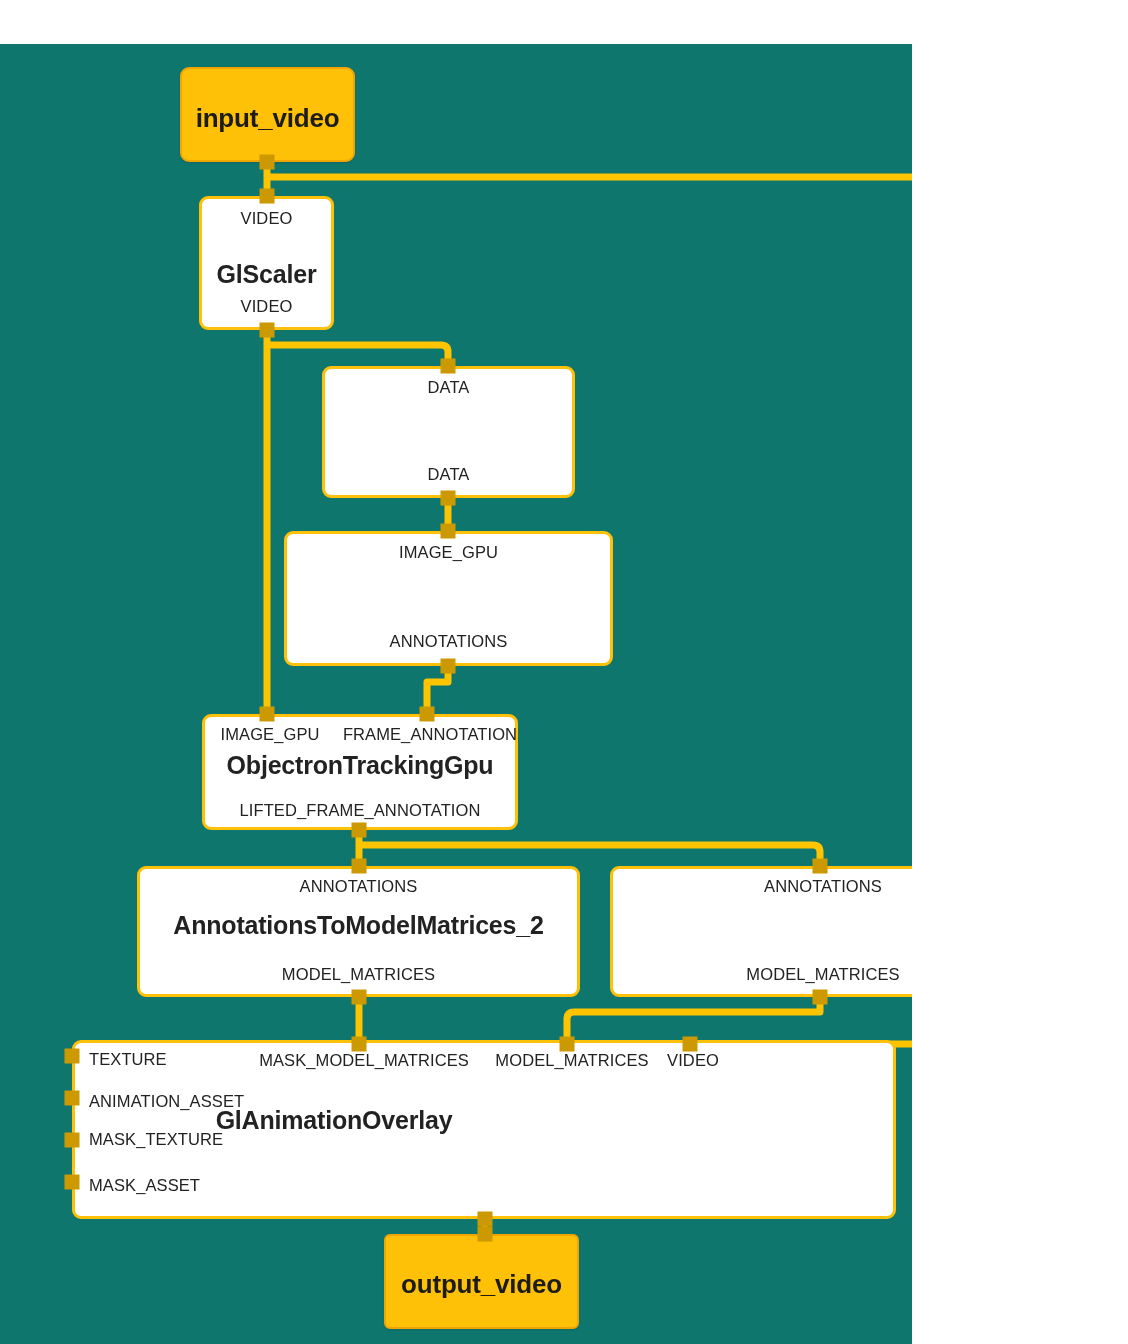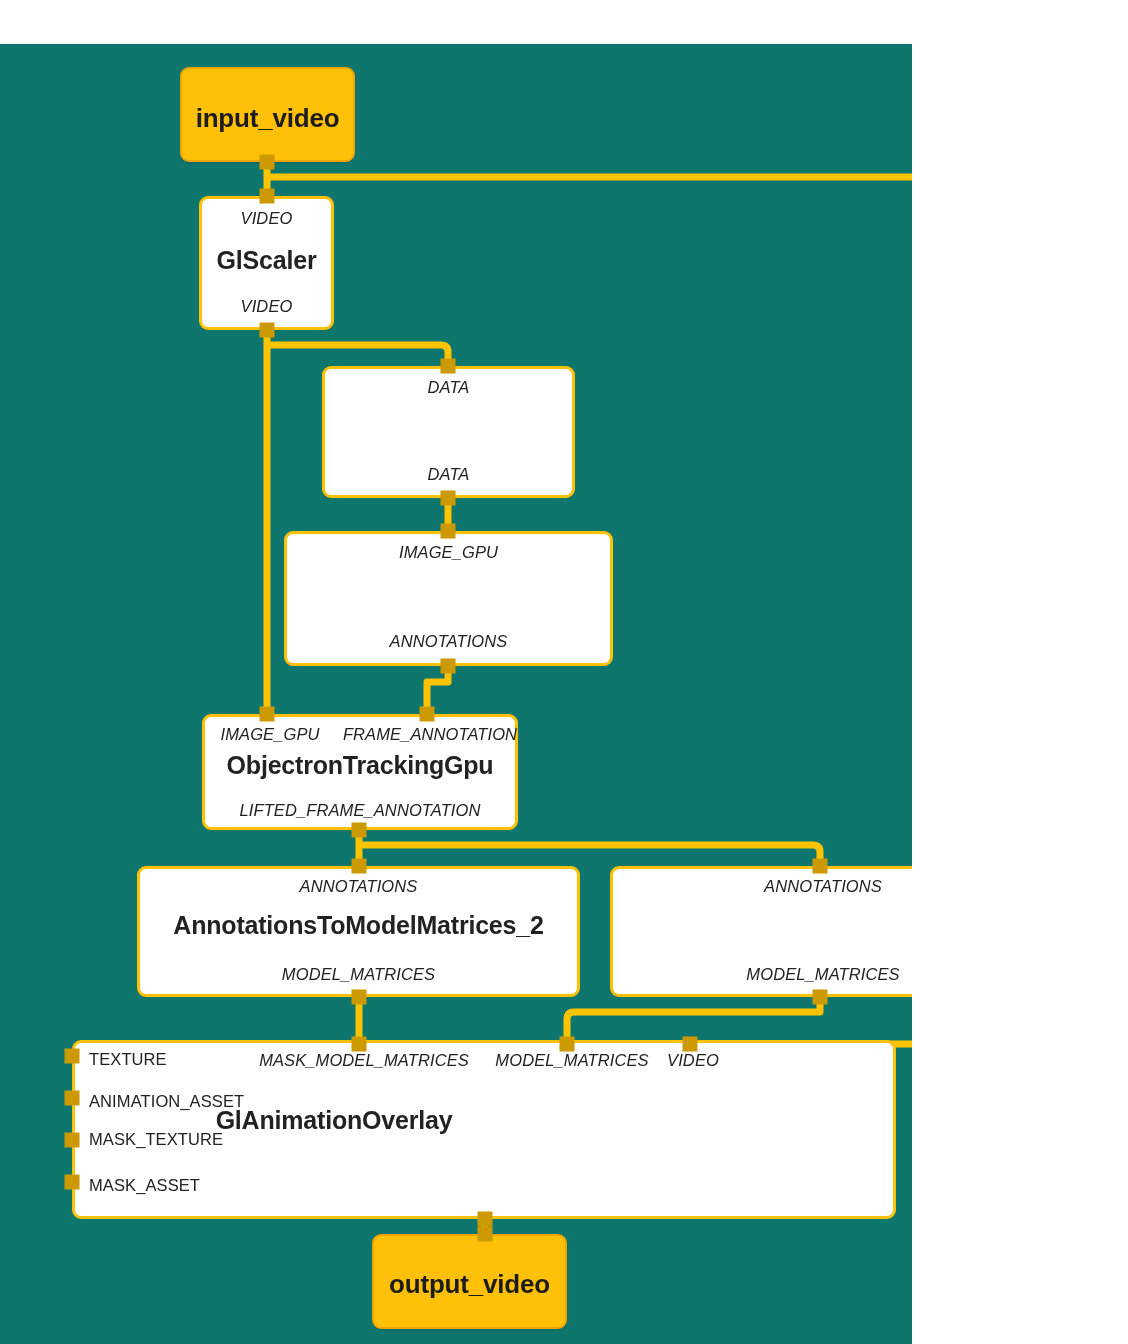--- a/index.html
+++ b/index.html
@@ -73,21 +73,20 @@
   
   .port-label {
     position: absolute;
     font-size: 16.5px;
     color: #222222;
     white-space: nowrap;
     letter-spacing: 0.1px;
   }
   .port-label.center {
     transform: translateX(-50%);
-    font-style: italic;
   }
   .port-label.left-side {
     transform: translateY(-50%);
   }
 
   
   .port {
     position: absolute;
     width: 15px;
     height: 15px;
@@ -129,21 +128,21 @@
 
   <div id="node-layer">
 
     <div class="node terminal" style="left:180px; top:23px; width:175px; height:95px;">
       <div class="node-title" style="top:34px;">input_video</div>
     </div>
     <div class="port" style="left:267px; top:118px;"></div>
 
     <div class="node calculator" style="left:199px; top:152px; width:135px; height:134px;">
       <div class="port-label center" style="left:50%; top:10px;">VIDEO</div>
-      <div class="node-title" style="top:47px;">GlScaler</div>
+      <div class="node-title" style="top:61px;">GlScaler</div>
       <div class="port-label center" style="left:50%; top:98px;">VIDEO</div>
     </div>
     <div class="port" style="left:267px; top:152px;"></div>
     <div class="port" style="left:267px; top:286px;"></div>
 
     <div class="node calculator" style="left:322px; top:322px; width:253px; height:132px;">
       <div class="port-label center" style="left:50%; top:9px;">DATA</div>
       <div class="port-label center" style="left:50%; top:96px;">DATA</div>
     </div>
     <div class="port" style="left:448px; top:322px;"></div>
@@ -195,19 +194,19 @@
     </div>
     <div class="port" style="left:72px; top:1012px;"></div>
     <div class="port" style="left:72px; top:1054px;"></div>
     <div class="port" style="left:72px; top:1096px;"></div>
     <div class="port" style="left:72px; top:1138px;"></div>
     <div class="port" style="left:359px; top:1000px;"></div>
     <div class="port" style="left:567px; top:1000px;"></div>
     <div class="port" style="left:690px; top:1000px;"></div>
     <div class="port" style="left:485px; top:1175px;"></div>
 
-    <div class="node terminal" style="left:372px; top:1190px; width:195px; height:95px;">
+    <div class="node terminal" style="left:384px; top:1190px; width:195px; height:95px;border-radius:6px;">
       <div class="node-title" style="top:33px;">output_video</div>
     </div>
     <div class="port" style="left:485px; top:1190px;"></div>
 
   </div>
 </div>
 
 </body></html>

